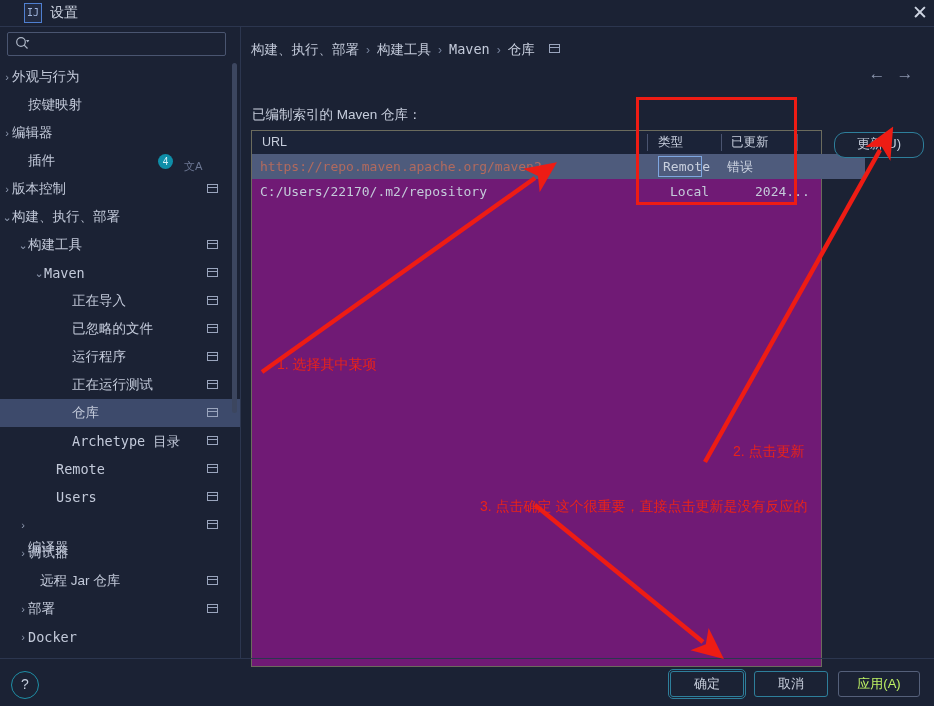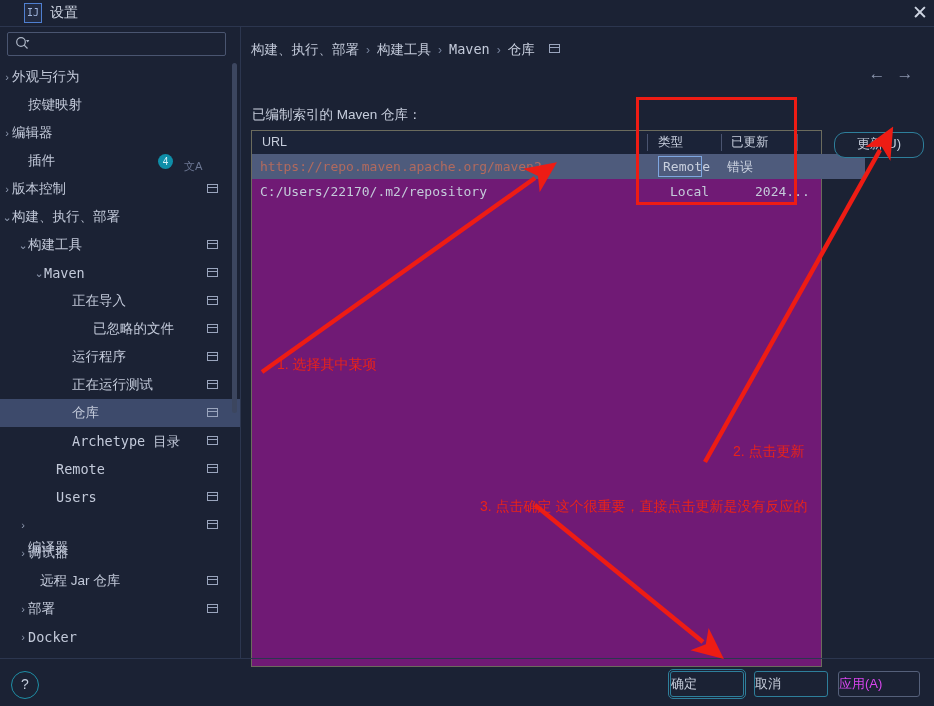--- a/index.html
+++ b/index.html
@@ -136,26 +136,26 @@
   #update-btn{
     position:absolute;left:593px;top:105px;width:88px;height:24px;
     border:1px solid #2e7f9b;border-radius:11px;background:#1b2234;
     color:#c8cfdd;font-size:13px;line-height:22px;text-align:center;
   }
 
   
   #footer-sep{position:absolute;left:0;top:658px;width:934px;height:1px;background:#2c364f;}
   .fbtn{
     position:absolute;top:671px;height:26px;border-radius:3px;
-    font-size:13px;line-height:24px;text-align:left;color:#c8cfdd;
+    font-size:13px;line-height:24px;text-align:center;color:#c8cfdd;
     background:#1b2234;box-sizing:border-box;
   }
   #ok-btn{left:670px;width:74px;border:1px solid #2e7f9b;outline:1px solid #2e7f9b;outline-offset:1px;}
   #cancel-btn{left:754px;width:74px;border:1px solid #2e7f9b;}
-  #apply-btn{left:838px;width:82px;border:1px solid #55607a;color:#d946ef;}
+  #apply-btn{left:838px;width:82px;border:1px solid #55607a;color:#bef264;}
 
   
   #anno-svg{position:absolute;left:0;top:0;width:934px;height:706px;pointer-events:none;}
   .anno-text{
     position:absolute;color:#e8231a;font-size:14px;white-space:nowrap;
     font-family:"Liberation Sans","DejaVu Sans",sans-serif;
   }
   #anno1{left:277px;top:356px;}
   #anno2{left:733px;top:443px;}
   #anno3{left:480px;top:498px;}
@@ -219,21 +219,21 @@
       <div class="row">
         <span class="arrow" style="left: 32px;">⌄</span>
         <span class="label mono" style="left: 44px;">Maven</span>
         <span class="endicon"></span>
       </div>
       <div class="row">
         <span class="label" style="left: 72px;">正在导入</span>
         <span class="endicon"></span>
       </div>
       <div class="row">
-        <span class="label" style="left: 72px; margin-left: 21px;">已忽略的文件</span>
+        <span class="label" style="left: 72px;">已忽略的文件</span>
         <span class="endicon"></span>
       </div>
       <div class="row">
         <span class="label" style="left: 72px;">运行程序</span>
         <span class="endicon"></span>
       </div>
       <div class="row">
         <span class="label" style="left: 72px;">正在运行测试</span>
         <span class="endicon"></span>
       </div>

